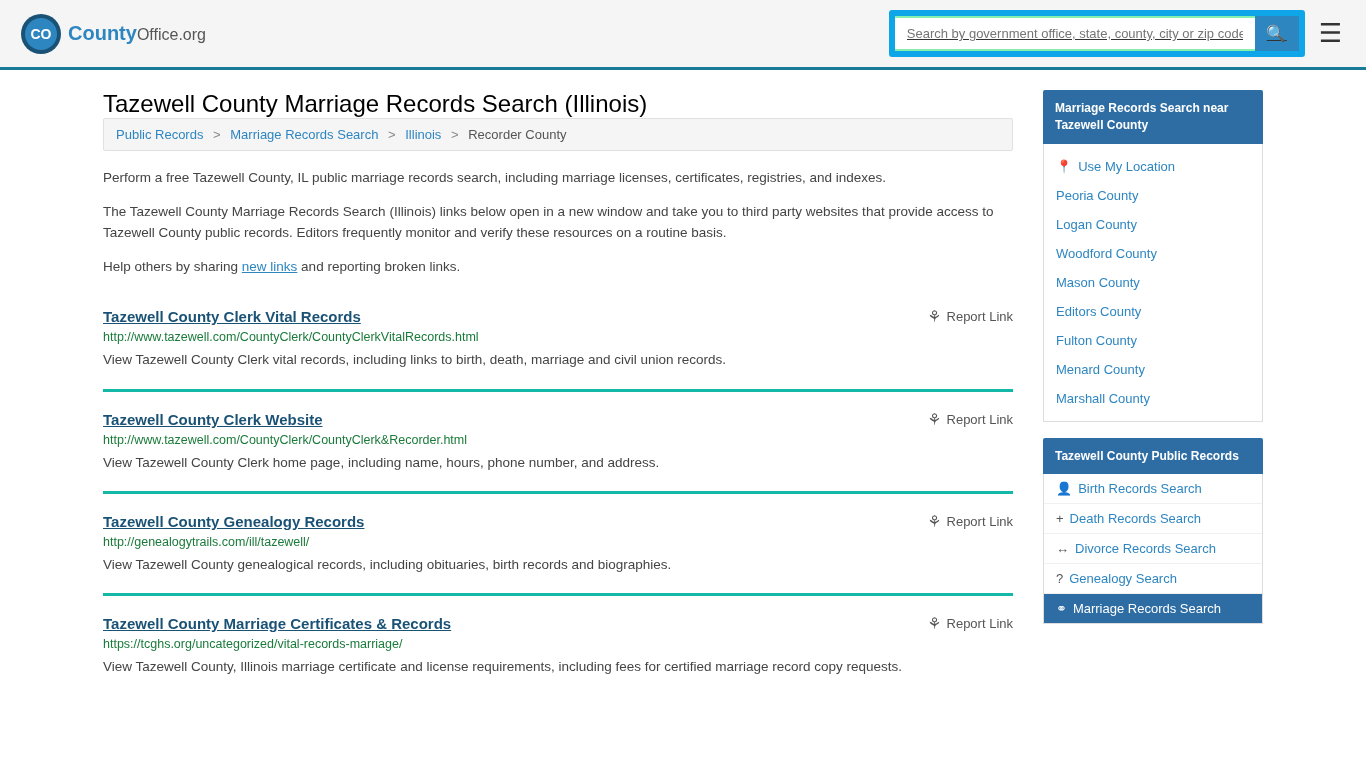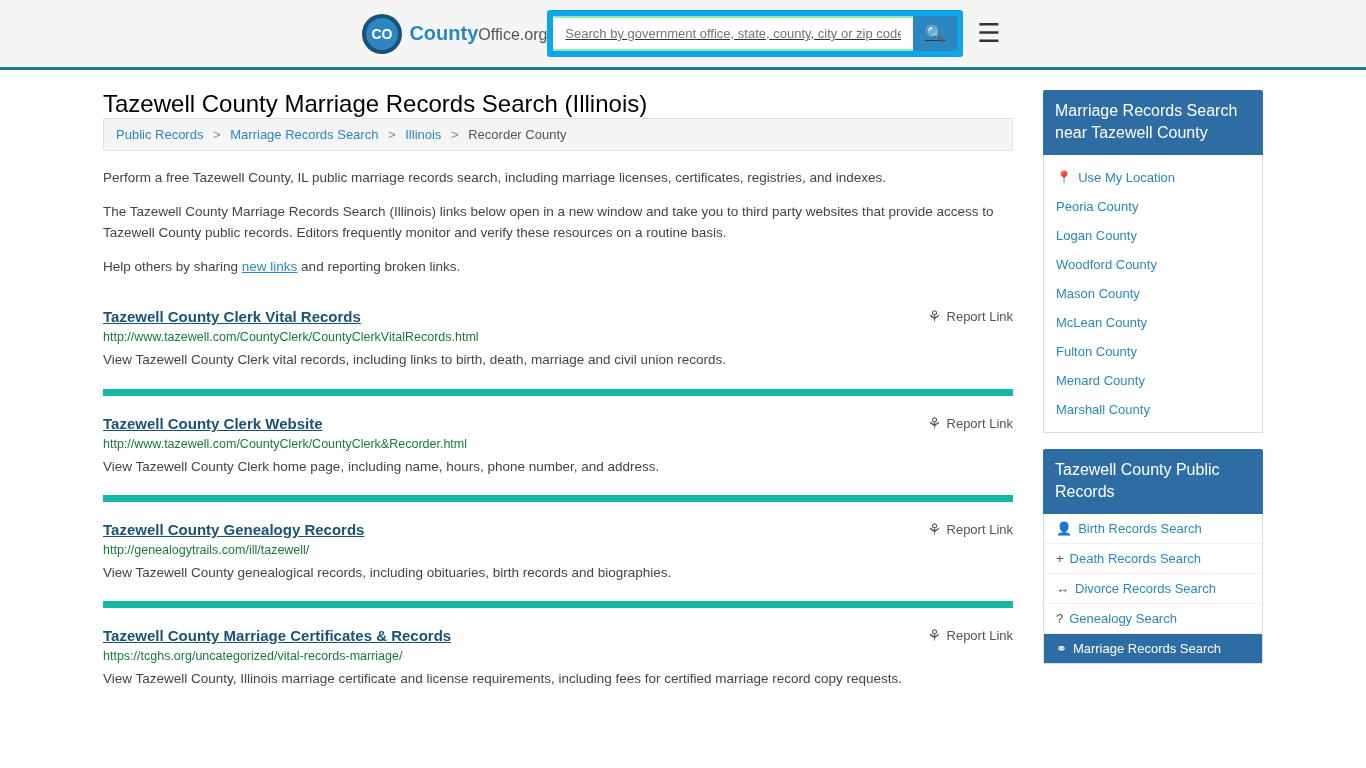--- a/index.html
+++ b/index.html
@@ -5,21 +5,21 @@
     * { box-sizing: border-box; margin: 0; padding: 0; }
     body { font-family: Arial, sans-serif; font-size: 14px; color: #333; background: #fff; }
 
     
     .header {
       background: #f5f5f5;
       border-bottom: 3px solid #1a7a9a;
       padding: 10px 20px;
       display: flex;
       align-items: center;
-      justify-content: center;
+      justify-content: space-between;
     }
     .logo-area {
       display: flex;
       align-items: center;
       gap: 6px;
     }
     .logo-icon {
       width: 42px;
       height: 42px;
     }
@@ -103,21 +103,21 @@
       color: #444;
       line-height: 1.6;
       margin-bottom: 12px;
     }
     .description a {
       color: #2e86c1;
     }
 
     
     .result-item {
-      border-bottom: 7px solid #14b8a6;
+      border-bottom: 3px solid #14b8a6;
       padding: 18px 0;
     }
     .result-item:last-child { border-bottom: none; }
     .result-header {
       display: flex;
       align-items: center;
       justify-content: space-between;
       margin-bottom: 4px;
     }
     .result-title {
@@ -155,22 +155,22 @@
     .sidebar {
       width: 220px;
       flex-shrink: 0;
     }
     .sidebar-section {
       margin-bottom: 16px;
     }
     .sidebar-header {
       background: #2e6da4;
       color: #fff;
-      font-size: 16px;
-      font-weight: normal;
+      font-size: 12px;
+      font-weight: bold;
       padding: 10px 12px;
       border-radius: 2px 2px 0 0;
       line-height: 1.4;
     }
     .sidebar-body {
       border: 1px solid #ddd;
       border-top: none;
       padding: 8px 0;
       background: #fff;
     }
@@ -335,21 +335,21 @@
             <div class="sidebar-item">
               <a href="#">Logan County</a>
             </div>
             <div class="sidebar-item">
               <a href="#">Woodford County</a>
             </div>
             <div class="sidebar-item">
               <a href="#">Mason County</a>
             </div>
             <div class="sidebar-item">
-              <a href="#">McLean County</a>
+              <a href="#">Editors County</a>
             </div>
             <div class="sidebar-item">
               <a href="#">Fulton County</a>
             </div>
             <div class="sidebar-item">
               <a href="#">Menard County</a>
             </div>
             <div class="sidebar-item">
               <a href="#">Marshall County</a>
             </div>

